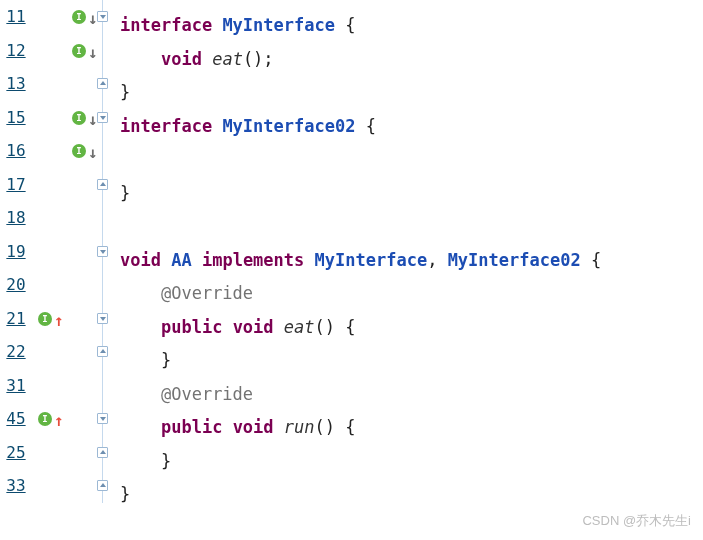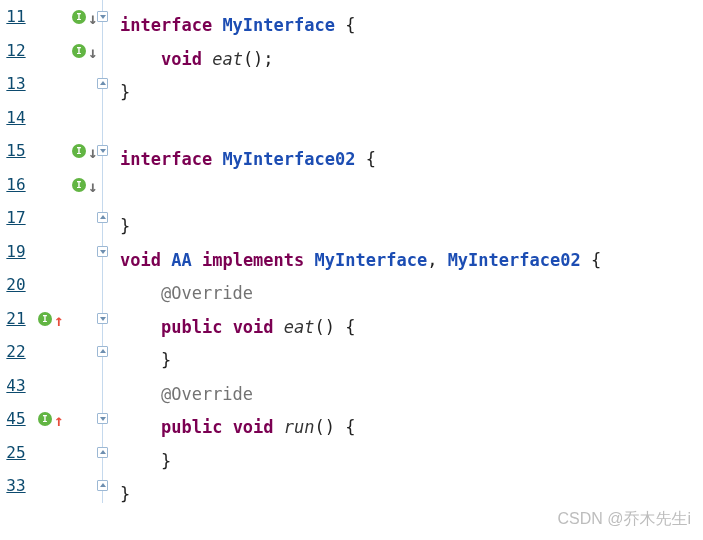--- a/index.html
+++ b/index.html
@@ -114,21 +114,21 @@
     .tok-keyword { color: #7b0052; font-weight: bold; }
     .tok-type { color: #1c4db3; font-weight: bold; }
     .tok-method { color: #333; font-style: italic; }
     .tok-punct { color: #222; }
     .tok-annotation { color: #737373; }
     .watermark {
       position: absolute;
       right: 12px;
       bottom: 10px;
       color: #bdbdbd;
-      font-size: 16px;
+      font-size: 13px;
       font-family: sans-serif;
     }
   </style>
 </head>
 <body>
 
 <div class="editor">
 
   <div class="line">
     <div class="line-number">11</div>
@@ -158,28 +158,20 @@
   <div class="line">
     <div class="line-number">13</div>
     <div class="gutter-icons"></div>
     <div class="fold-col">
       <div class="fold-line"></div>
       <div class="fold-marker close"></div>
     </div>
     <div class="code"><span class="tok-punct">}</span></div>
   </div>
 
-  <div class="line">
-    <div class="line-number">14</div>
-    <div class="gutter-icons"></div>
-    <div class="fold-col">
-        <div class="fold-line"></div>
-      </div>
-    <div class="code"></div>
-  </div>
 
   <div class="line">
     <div class="line-number">15</div>
     <div class="gutter-icons">
       <div class="icon-i right">I</div>
       <div class="arrow-down gray">↓</div>
     </div>
     <div class="fold-col">
       <div class="fold-line"></div>
       <div class="fold-marker open"></div>
@@ -201,20 +193,28 @@
   <div class="line">
     <div class="line-number">17</div>
     <div class="gutter-icons"></div>
     <div class="fold-col">
       <div class="fold-line"></div>
       <div class="fold-marker close"></div>
     </div>
     <div class="code"><span class="tok-punct">}</span></div>
   </div>
 
+  <div class="line">
+    <div class="line-number">18</div>
+    <div class="gutter-icons"></div>
+    <div class="fold-col">
+        <div class="fold-line"></div>
+      </div>
+    <div class="code"></div>
+  </div>
 
   <div class="line">
     <div class="line-number">19</div>
     <div class="gutter-icons"></div>
     <div class="fold-col">
       <div class="fold-line"></div>
       <div class="fold-marker open"></div>
     </div>
     <div class="code"><span class="tok-keyword">void</span> <span class="tok-type">AA</span> <span class="tok-keyword">implements</span> <span class="tok-type">MyInterface</span><span class="tok-punct">, </span><span class="tok-type">MyInterface02</span><span class="tok-punct"> {</span></div>
   </div>
@@ -245,21 +245,21 @@
     <div class="line-number">22</div>
     <div class="gutter-icons"></div>
     <div class="fold-col">
       <div class="fold-line"></div>
       <div class="fold-marker close"></div>
     </div>
     <div class="code">    <span class="tok-punct">}</span></div>
   </div>
 
   <div class="line">
-    <div class="line-number">43</div>
+    <div class="line-number">31</div>
     <div class="gutter-icons"></div>
     <div class="fold-col">
         <div class="fold-line"></div>
       </div>
     <div class="code">    <span class="tok-annotation">@Override</span></div>
   </div>
 
   <div class="line">
     <div class="line-number">45</div>
     <div class="gutter-icons">

